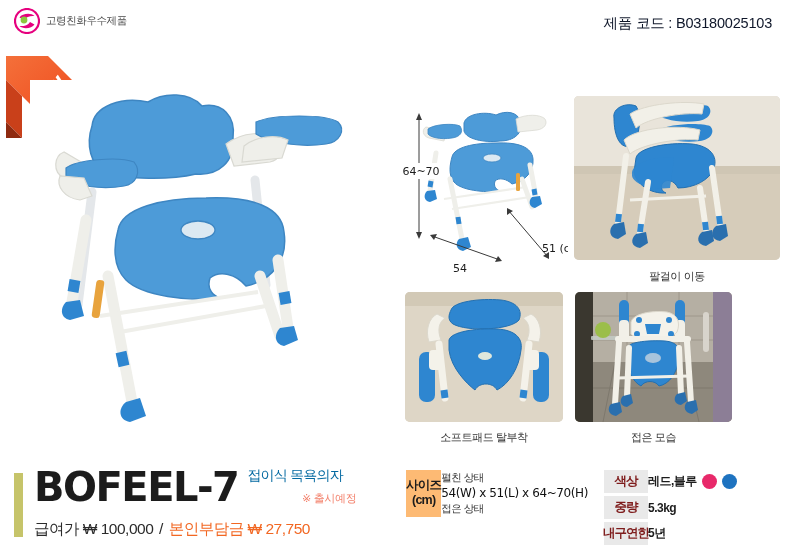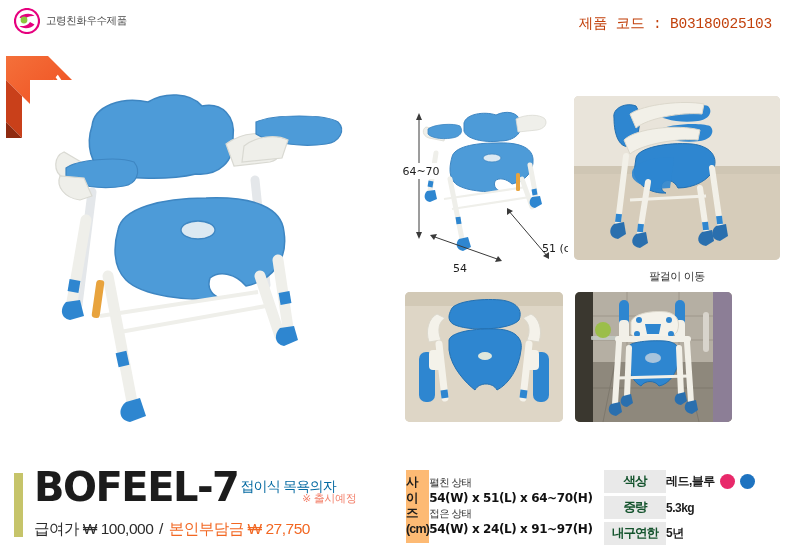--- a/index.html
+++ b/index.html
@@ -18,21 +18,20 @@
     height: 553px;
     background: #ffffff;
   }
 
   
   .header {
     position: absolute;
     top: 0; left: 0;
     width: 788px;
     height: 46px;
-    font-family: Liberation Mono, monospace;
   }
 
   .cert-badge {
     position: absolute;
     left: 14px;
     top: 8px;
     display: flex;
     align-items: center;
     gap: 6px;
   }
@@ -48,21 +47,21 @@
     color: #4a4a4a;
     letter-spacing: -0.4px;
     white-space: nowrap;
   }
 
   .product-code {
     position: absolute;
     right: 16px;
     top: 14px;
     font-size: 14.5px;
-    color: #c2410c;
+    color: #0f172a;
     letter-spacing: -0.2px;
     white-space: nowrap;
   }
 
   
   .new-ribbon {
     position: absolute;
     left: 4px;
     top: 52px;
     width: 84px;
@@ -149,22 +148,22 @@
     left: 0; top: 0;
     width: 9px;
     height: 64px;
     background: #c6c46a;
   }
   .title-row {
     position: absolute;
     left: 20px;
     top: -6px;
     display: flex;
-    align-items: center;
-    gap: 2px;
+    align-items: flex-start;
+    gap: 9px;
   }
   .model-name {
     font-size: 40px;
     font-weight: bold;
     color: #1c1c1c;
     letter-spacing: -1.5px;
     font-family: "DejaVu Sans", sans-serif;
     line-height: 1;
   }
   .model-subtitle {
@@ -218,21 +217,21 @@
   }
   .size-state {
     font-size: 10.5px;
     color: #333333;
     letter-spacing: -0.5px;
     line-height: 1.45;
     white-space: nowrap;
   }
   .size-dims {
     font-size: 12px;
-    font-weight: bold;
+    font-weight: normal;
     color: #111111;
     letter-spacing: -0.4px;
     line-height: 1.35;
     white-space: nowrap;
     font-family: "DejaVu Sans", sans-serif;
   }
 
   .spec-attrs {
     position: absolute;
     left: 604px;
@@ -240,29 +239,29 @@
     width: 180px;
   }
   .attr-row {
     display: flex;
     align-items: center;
     height: 23px;
     margin-bottom: 3px;
   }
   .attr-row:last-child { margin-bottom: 0; }
   .attr-key {
-    width: 62px;
+    width: 44px;
     height: 23px;
     background: #e9e9e9;
     display: flex;
     align-items: center;
     justify-content: center;
     font-size: 12.5px;
     font-weight: bold;
-    color: #14532d;
+    color: #7f1d1d;
     letter-spacing: -1px;
     white-space: nowrap;
   }
   .attr-val {
     padding-left: 0;
     font-size: 12px;
     font-weight: bold;
     color: #1c1c1c;
     letter-spacing: -0.5px;
     display: flex;
@@ -489,20 +488,21 @@
         <line x1="124" y1="52" x2="118" y2="106"></line>
       </g>
       <g stroke="#2E86D0" stroke-width="7">
         <line x1="39" y1="98" x2="40" y2="106"></line>
         <line x1="119" y1="98" x2="118" y2="106"></line>
       </g>
       <rect x="24" y="58" width="14" height="20" rx="4" fill="#F4F2EA"></rect>
       <rect x="120" y="58" width="14" height="20" rx="4" fill="#F4F2EA"></rect>
     </svg>
   </div>
+  <div class="thumb-caption cap-bl">소프트패드 탈부착</div>
 
   <div class="thumb thumb-br">
     <svg width="157" height="130" viewBox="0 0 157 130" preserveAspectRatio="none" aria-hidden="true">
       <rect width="157" height="130" fill="#A9A398"></rect>
 
       <rect x="0" y="0" width="157" height="70" fill="#B5AFA3"></rect>
       <line x1="0" y1="24" x2="157" y2="24" stroke="#9E978B" stroke-width="1"></line>
       <line x1="0" y1="48" x2="157" y2="48" stroke="#9E978B" stroke-width="1"></line>
       <line x1="52" y1="0" x2="52" y2="70" stroke="#9E978B" stroke-width="1"></line>
       <line x1="104" y1="0" x2="104" y2="70" stroke="#9E978B" stroke-width="1"></line>
@@ -549,20 +549,21 @@
           <line x1="104" y1="56" x2="106" y2="102"></line>
         </g>
         <line x1="42" y1="86" x2="114" y2="84" stroke="#F2F0E8" stroke-width="3"></line>
         <path d="M36 112 C32 116, 33 123, 41 124 L47 120 L45 110 Z" fill="#2A6FAE"></path>
         <path d="M112 110 C108 114, 109 121, 117 122 L123 118 L121 108 Z" fill="#2A6FAE"></path>
         <path d="M48 104 C44 108, 45 114, 52 115 L58 111 L56 102 Z" fill="#2A6FAE"></path>
         <path d="M102 102 C98 106, 99 112, 106 113 L112 109 L110 100 Z" fill="#2A6FAE"></path>
       </g>
     </svg>
   </div>
+  <div class="thumb-caption cap-br">접은 모습</div>
 
   <div class="title-block">
     <div class="accent-bar" style="background: rgb(198, 196, 106);"></div>
 
     <div class="title-row">
       <span class="model-name">BOFEEL-7</span>
       <span class="model-subtitle">접이식 목욕의자</span>
     </div>
 
     <div class="price-row">
@@ -576,21 +577,20 @@
 
   <div class="spec-size">
     <div class="size-label">
       <span>사이즈</span>
       <span>(cm)</span>
     </div>
     <div class="size-values">
       <div class="size-state">펼친 상태</div>
       <div class="size-dims">54(W) x 51(L) x 64~70(H)</div>
       <div class="size-state">접은 상태</div>
-      <div class="size-dims">54(W) x 24(L) x 91~97(H)</div>
     </div>
   </div>
 
   <div class="spec-attrs">
 
     <div class="attr-row">
       <div class="attr-key">색상</div>
       <div class="attr-val">
         <span>레드,블루</span>
         <span class="swatch" style="background: rgb(232, 41, 106);"></span>

